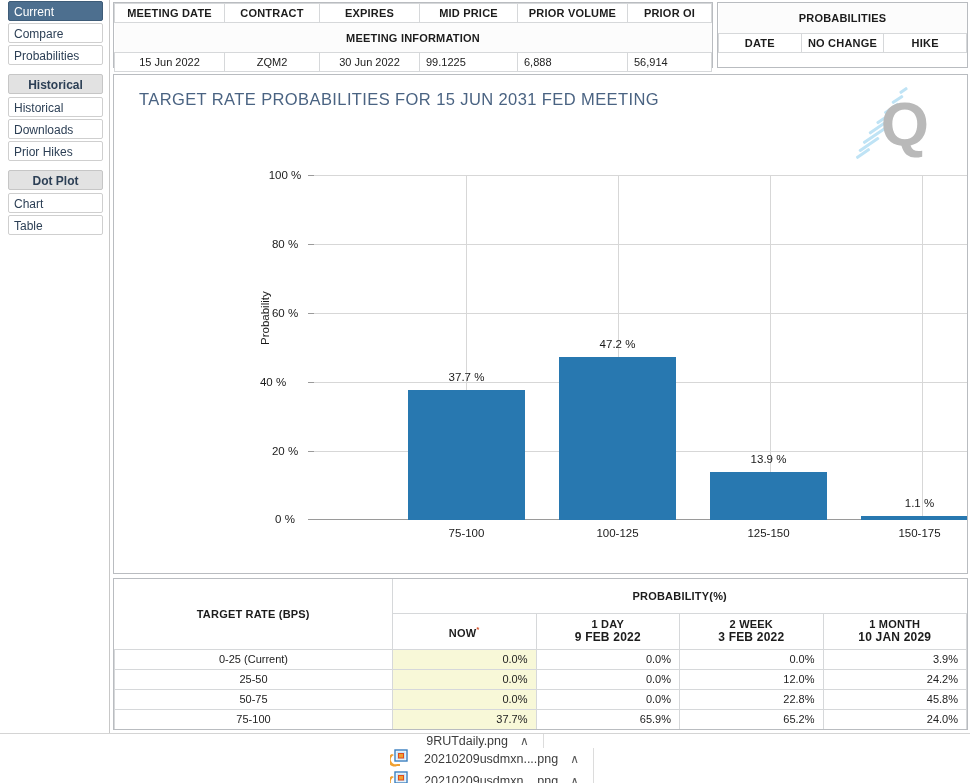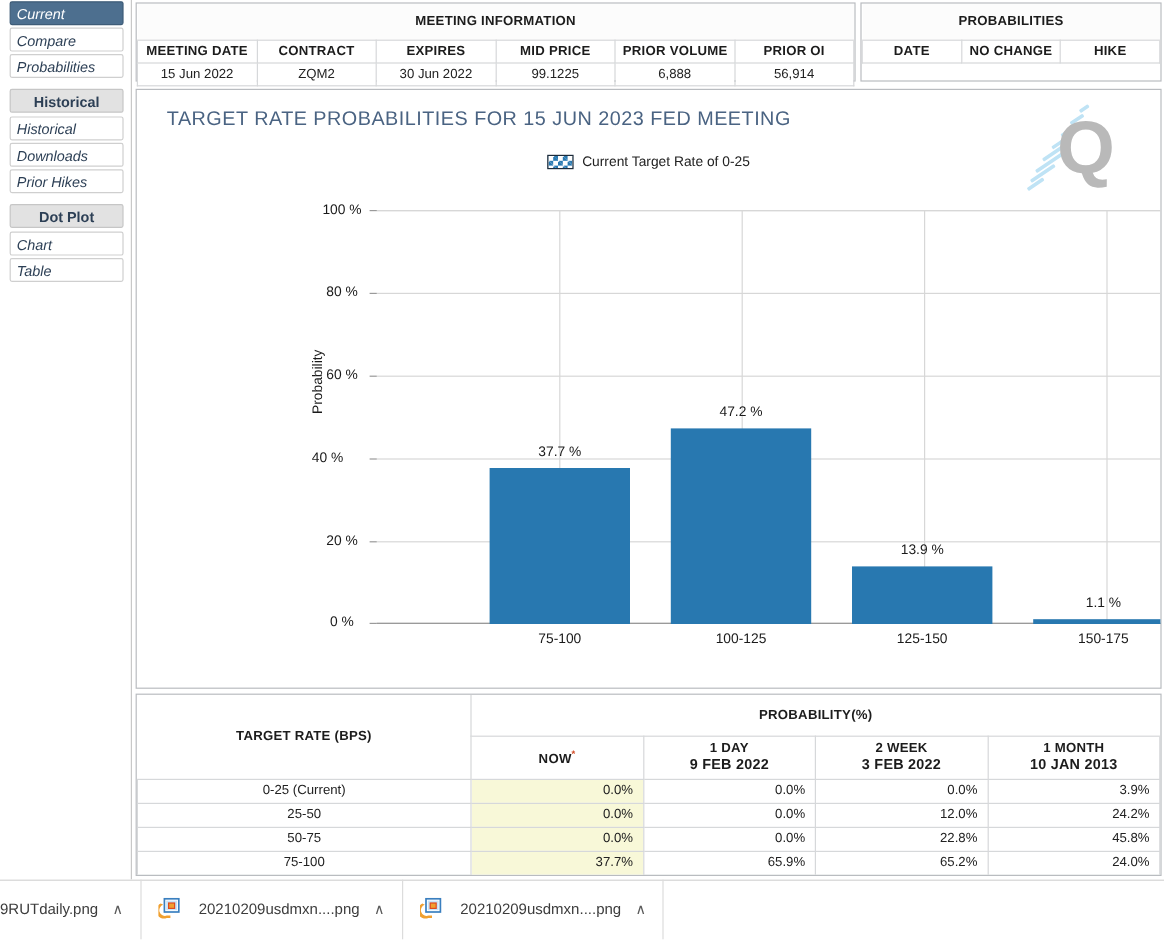--- a/index.html
+++ b/index.html
@@ -14,21 +14,21 @@
   
   .sidebar{
     position:absolute;left:0;top:0;width:110px;height:733px;
     background:#fff;border-right:1px solid #c8c8c8;
     padding:0;box-sizing:border-box;
   }
   .nav-btn{
     margin:1px 6px 2px 8px;height:20px;line-height:20px;
     border:1px solid #cfcfcf;border-radius:2px;background:#fff;
     font-size:12px;color:#2c3f55;padding-left:5px;
-    box-sizing:border-box;white-space:nowrap;overflow:hidden;font-style:italic;
+    box-sizing:border-box;white-space:nowrap;overflow:hidden;
   }
   .nav-btn.active{background:#4d6f8f;border-color:#3e5c78;color:#ffffff;font-weight:normal;}
   .nav-group{
     margin:9px 6px 3px 8px;height:20px;line-height:20px;
     border:1px solid #c6c6c6;border-radius:2px;background:#e2e2e2;
     font-size:12px;color:#2c3f55;font-weight:bold;text-align:center;
     box-sizing:border-box;
   }
 
   
@@ -50,21 +50,21 @@
   .caption-cell{
     text-align:center;font-weight:bold;font-size:10.5px;color:#1c1c1c;
     background:#fcfcfc;letter-spacing:.2px;border-top:none!important;
     border-left:none!important;border-right:none!important;height:30px;
   }
   .hdr-cell{
     text-align:center;font-weight:bold;font-size:10px;color:#1c1c1c;
     background:#fff;letter-spacing:.2px;height:18px;
   }
   .val-cell{text-align:center;font-size:11px;color:#222;height:18px;background:#fff;}
-  .val-cell.num{text-align:center;}
+  .val-cell.num{text-align:left;}
 
   
   .chartpanel{
     position:absolute;left:3px;top:74px;width:855px;height:500px;
     border:1px solid #b9bcc0;background:#ffffff;box-sizing:border-box;
     overflow:hidden;
   }
   .chart-title{
     position:absolute;left:25px;top:15px;font-size:16.5px;color:#4a6382;
     letter-spacing:.4px;white-space:nowrap;
@@ -138,21 +138,21 @@
   .b-sub-hdr .sub2{font-weight:bold;font-size:12px;display:block;}
   .asterisk{color:#d24b25;font-size:8px;vertical-align:super;}
   .b-rate{text-align:center;font-size:11px;color:#222;height:20px;}
   .b-num{text-align:right;font-size:11px;color:#222;height:20px;}
   .b-num.now{background:#f8f8d8;}
 
   
   .downloadbar{
     position:absolute;left:0;top:733px;width:970px;height:50px;
     background:#ffffff;border-top:1px solid #d4d4d4;
-    display:flex;align-items:flex-end;box-sizing:border-box;
+    display:flex;align-items:center;box-sizing:border-box;flex-direction:column;
   }
   .dl-item{
     display:flex;align-items:center;height:50px;padding:0 14px;
     border-right:1px solid #dcdcdc;box-sizing:border-box;gap:12px;
   }
   .dl-icon{width:22px;height:22px;position:relative;flex:0 0 auto;}
   .dl-name{font-size:12.5px;color:#3c3c3c;white-space:nowrap;}
   .dl-caret{font-size:12px;color:#5a5a5a;line-height:1;}
 </style>
 </head>
@@ -194,29 +194,29 @@
   </div>
 
   <div class="main">
 
     <div class="toprow">
 
       <div class="tblbox meeting">
         <table class="grid">
           <tbody>
               <tr>
-            <td class="caption-cell" colspan="6">MEETING INFORMATION</td>
-          </tr>
-          <tr>
             <td class="hdr-cell" style="width:110px">MEETING DATE</td>
             <td class="hdr-cell" style="width:95px">CONTRACT</td>
             <td class="hdr-cell" style="width:100px">EXPIRES</td>
             <td class="hdr-cell" style="width:98px">MID PRICE</td>
             <td class="hdr-cell" style="width:110px">PRIOR VOLUME</td>
             <td class="hdr-cell">PRIOR OI</td>
+          </tr>
+          <tr>
+            <td class="caption-cell" colspan="6">MEETING INFORMATION</td>
           </tr>
           <tr>
             <td class="val-cell">15 Jun 2022</td>
             <td class="val-cell">ZQM2</td>
             <td class="val-cell">30 Jun 2022</td>
             <td class="val-cell num">99.1225</td>
             <td class="val-cell num">6,888</td>
             <td class="val-cell num">56,914</td>
           </tr>
         </tbody>
@@ -234,26 +234,22 @@
             <td class="hdr-cell" style="width:105px">NO CHANGE</td>
             <td class="hdr-cell">HIKE</td>
           </tr>
         </tbody>
           </table>
       </div>
     </div>
 
     <div class="chartpanel">
 
-      <div class="chart-title">TARGET RATE PROBABILITIES FOR 15 JUN 2023 FED MEETING</div>
-
-      <div class="legend">
-        <span class="legend-swatch"></span>
-        <span class="legend-label">Current Target Rate of 0-25</span>
-      </div>
+      <div class="chart-title">TARGET RATE PROBABILITIES FOR 15 JUN 2031 FED MEETING</div>
+
 
       <div class="watermark">
         <div class="wm-dash" style="left:50px;top:2px;width:9px;transform:rotate(-34deg);"></div>
         <div class="wm-dash" style="left:42px;top:11px;width:13px;transform:rotate(-34deg);"></div>
         <div class="wm-dash" style="left:34px;top:20px;width:17px;transform:rotate(-34deg);"></div>
         <div class="wm-dash" style="left:26px;top:29px;width:21px;transform:rotate(-34deg);"></div>
         <div class="wm-dash" style="left:18px;top:38px;width:25px;transform:rotate(-34deg);"></div>
         <div class="wm-dash" style="left:12px;top:47px;width:27px;transform:rotate(-34deg);"></div>
         <div class="wm-dash" style="left:8px;top:56px;width:24px;transform:rotate(-34deg);"></div>
         <div class="wm-dash" style="left:6px;top:65px;width:16px;transform:rotate(-34deg);"></div>
@@ -323,21 +319,21 @@
           <td class="b-sub-hdr" style="width:152px">
             <span>1 DAY</span>
             <span class="sub2">9 FEB 2022</span>
           </td>
           <td class="b-sub-hdr" style="width:152px">
             <span>2 WEEK</span>
             <span class="sub2">3 FEB 2022</span>
           </td>
           <td class="b-sub-hdr">
             <span>1 MONTH</span>
-            <span class="sub2">10 JAN 2013</span>
+            <span class="sub2">10 JAN 2029</span>
           </td>
         </tr>
 
         <tr>
           <td class="b-rate">0-25 (Current)</td>
           <td class="b-num now">0.0%</td>
           <td class="b-num">0.0%</td>
           <td class="b-num">0.0%</td>
           <td class="b-num">3.9%</td>
         </tr>

